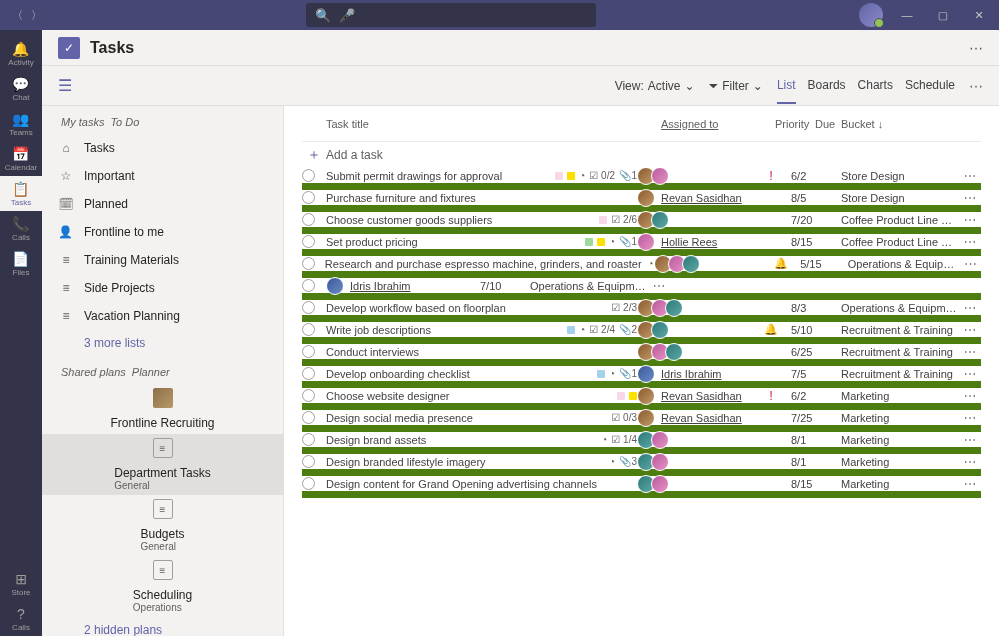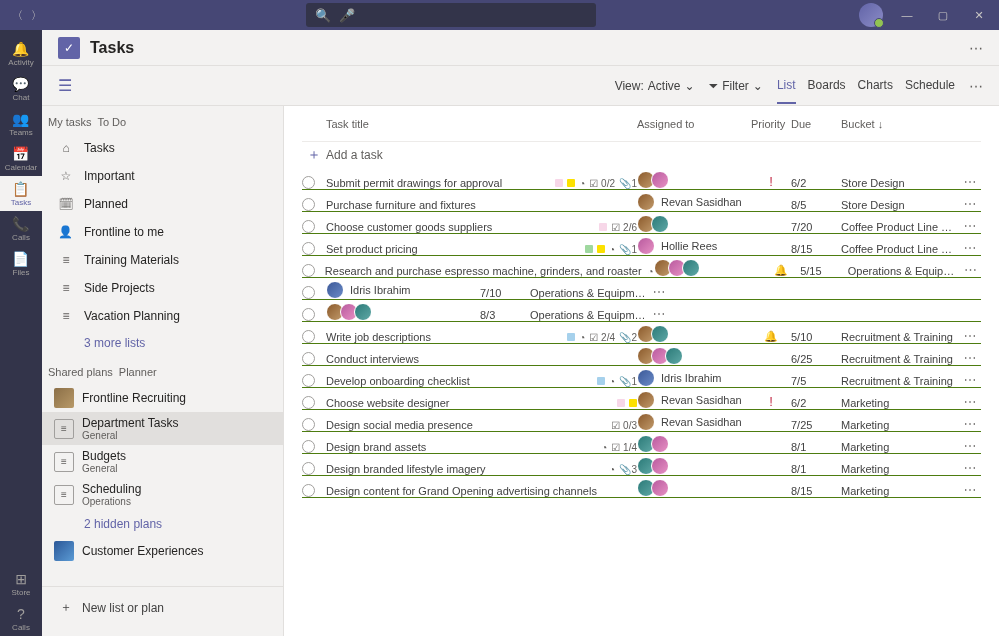--- a/index.html
+++ b/index.html
@@ -43,50 +43,50 @@
 .toolbar-right { margin-left: auto; display: flex; align-items: center; gap: 14px; font-size: 12px; color: #424242; }
 .toolbar-item { display: flex; gap: 4px; cursor: pointer; }
 .tab { padding-bottom: 10px; margin-top: 10px; cursor: pointer; }
 .tab.active { color: #6264a7; border-bottom: 2px solid #6264a7; }
 
 
 .main-split { flex: 1; display: flex; overflow: hidden; }
 
 
 .left { width: 242px; background: #f3f2f1; border-right: 1px solid #e1dfdd; display: flex; flex-direction: column; overflow-y: auto; padding-bottom: 8px; }
-.section-hdr { font-size: 11px; color: #605e5c; padding: 10px 6px 6px; display: flex; gap: 6px; }
+.section-hdr { font-size: 11px; color: #605e5c; padding: 10px 19px 6px; display: flex; gap: 6px; font-style: italic; }
 .list-item { height: 28px; display: flex; align-items: center; padding: 0 16px; gap: 10px; font-size: 12px; color: #252423; cursor: pointer; }
 .li-icon { width: 16px; text-align: center; color: #605e5c; font-size: 12px; }
 .link-item { font-size: 12px; color: #6264a7; padding: 6px 16px 6px 42px; cursor: pointer; }
-.plan-item { display: flex; align-items: center; padding: 4px 12px; gap: 8px; cursor: pointer; }
+.plan-item { display: flex; align-items: center; padding: 4px 12px; gap: 8px; cursor: pointer; flex-direction: column; }
 .plan-item.selected { background: #e1dfdd; }
 .plan-icon { width: 20px; height: 20px; border-radius: 2px; background: #6264a7; }
 .plan-icon.img1 { background: linear-gradient(135deg, #8b6f47, #b89968); }
 .plan-icon.img2 { background: linear-gradient(135deg, #2b5797, #5b9bd5); }
 .plan-icon.pl { background: transparent; border: 1px solid #a19f9d; display: flex; align-items: center; justify-content: center; font-size: 10px; color: #605e5c; }
 .plan-text { display: flex; flex-direction: column; }
 .plan-title { font-size: 12px; color: #252423; }
 .plan-sub { font-size: 10px; color: #605e5c; }
 .left-footer { margin-top: auto; padding: 10px 16px 0; }
 .hidden-teams { font-size: 11px; color: #605e5c; padding: 8px 16px; }
 .new-list-btn { display: flex; align-items: center; gap: 10px; padding: 12px 18px; font-size: 12px; color: #424242; cursor: pointer; border-top: 1px solid #e1dfdd; }
 
 
 .right { flex: 1; background: #fff; overflow-y: auto; padding: 0 18px; }
 .thead { display: flex; align-items: center; height: 36px; font-size: 11px; color: #605e5c; border-bottom: 1px solid #edebe9; }
 .col-rad { width: 24px; }
 .col-title { flex: 1; }
-.col-assigned { width: 114px; }
+.col-assigned { width: 114px; text-decoration: underline; }
 .col-priority { width: 40px; }
-.col-due { width: 50px; }
+.col-due { width: 26px; }
 .col-bucket { width: 118px; }
 .col-more { width: 22px; }
 .add-task-row { display: flex; align-items: center; height: 26px; font-size: 12px; color: #605e5c; }
 .add-plus { width: 24px; text-align: center; color: #6264a7; font-size: 14px; }
-.trow { display: flex; align-items: flex-end; height: 22px; font-size: 11px; color: #424242; border-bottom: 1px solid #4d7c0f; }
+.trow { display: flex; align-items: center; height: 22px; font-size: 11px; color: #424242; border-bottom: 7px solid #4d7c0f; }
 .radio { width: 13px; height: 13px; border: 1px solid #a19f9d; border-radius: 50%; }
 .task-title-cell { flex: 1; display: flex; align-items: center; gap: 6px; }
 .task-title-text { white-space: nowrap; overflow: hidden; text-overflow: ellipsis; }
 .badges { margin-left: auto; display: flex; align-items: center; gap: 4px; font-size: 10px; color: #605e5c; }
 .tag { width: 8px; height: 8px; border-radius: 1px; display: inline-block; }
 .tag.pink { background: #f7d7e8; }
 .tag.yellow { background: #fce100; }
 .tag.green { background: #9fd89f; }
 .tag.blue { background: #a6d1ec; }
 .prog-icon { font-size: 10px; }
@@ -425,20 +425,26 @@
               </div>
     <div class="priority-cell"></div>
     <div class="due-cell">7/10</div>
     <div class="bucket-cell">Operations &amp; Equipment</div>
     <div class="row-more">⋯</div>
             </div>
             <div class="trow">
     <div class="col-rad">
                 <div class="radio"></div>
               </div>
+    <div class="task-title-cell col-title">
+      <span class="task-title-text">Develop workflow based on floorplan</span>
+      <span class="badges">
+                  <span>☑ 2/3</span>
+                </span>
+    </div>
     <div class="col-assigned">
                 <div class="avatars">
                   <span class="av a1"></span>
                   <span class="av a2"></span>
                   <span class="av a3"></span>
                 </div>
               </div>
     <div class="priority-cell"></div>
     <div class="due-cell">8/3</div>
     <div class="bucket-cell">Operations &amp; Equipment</div>

